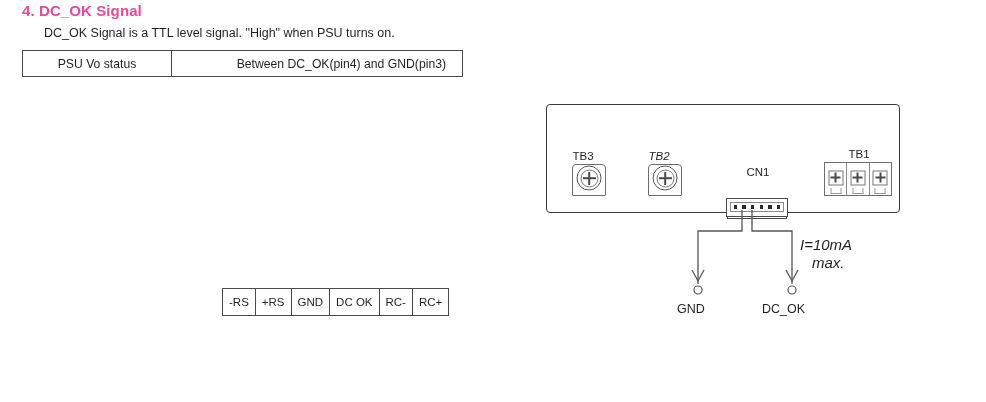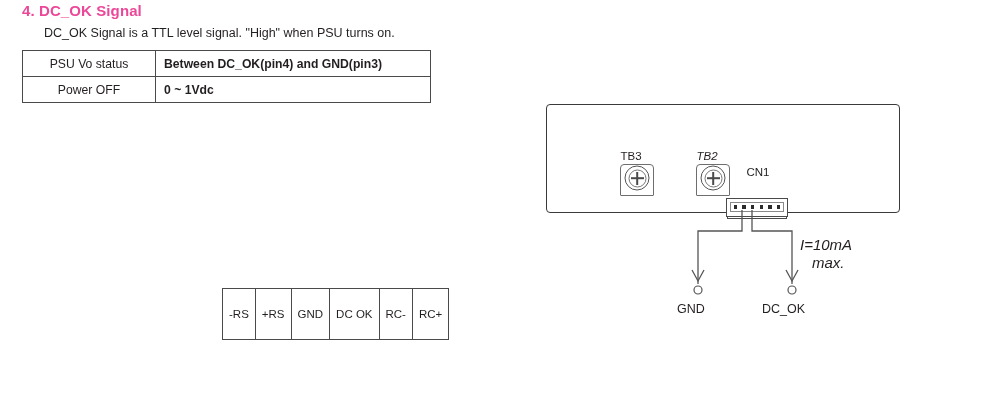--- a/index.html
+++ b/index.html
@@ -40,48 +40,47 @@
     position: absolute;
     left: 22px;
     top: 50px;
     border-collapse: collapse;
     font-size: 12.2px;
     color: #231f20;
   }
   .spec-table td {
     border: 1px solid #4a4a4a;
     height: 25px;
-    padding: 0 8px;
+    padding: 0 16px;
     white-space: nowrap;
   }
   .spec-table td.col-a {
     width: 116px;
     text-align: center;
   }
   .spec-table td.col-b {
     width: 258px;
-    text-align: left;
-    font-weight: bold;
+    text-align: right;
   }
 
   
   .pin-strip {
     position: absolute;
     left: 222px;
     top: 288px;
     border-collapse: collapse;
     font-size: 11.5px;
     color: #231f20;
   }
   .pin-strip td {
     border: 1px solid #4a4a4a;
     height: 26px;
     text-align: center;
     white-space: nowrap;
-    padding: 12px 6px;
+    padding: 0 6px;
   }
 
   
   .panel-area {
     position: absolute;
     left: 546px;
     top: 98px;
     width: 360px;
     height: 240px;
   }
@@ -94,21 +93,20 @@
     border: 1.4px solid #3a3a3a;
     border-radius: 4px;
     box-sizing: border-box;
     background: #ffffff;
   }
 
   
   .tb-round {
     position: absolute;
     width: 22px;
-    margin-left: 48px;
   }
   .tb-label {
     font-size: 11.5px;
     text-align: center;
     color: #231f20;
     margin-bottom: 2px;
   }
   .tb-base {
     position: relative;
     width: 34px;
@@ -290,24 +288,20 @@
 <body>
 
 <div class="heading">4. DC_OK Signal</div>
 <div class="intro">DC_OK Signal is a TTL level signal. "High" when PSU turns on.</div>
 
 <table class="spec-table">
   <tbody>
     <tr>
       <td class="col-a">PSU Vo status</td>
       <td class="col-b">Between DC_OK(pin4) and GND(pin3)</td>
-    </tr>
-    <tr>
-      <td class="col-a">Power OFF</td>
-      <td class="col-b">0 ~ 1Vdc</td>
     </tr>
   </tbody>
 </table>
 
 <table class="pin-strip">
   <tbody>
     <tr>
       <td>-RS</td>
       <td>+RS</td>
       <td>GND</td>
@@ -354,20 +348,46 @@
         <span class="cn1-pin"></span>
         <span class="cn1-pin"></span>
         <span class="cn1-pin"></span>
         <span class="cn1-pin"></span>
         <span class="cn1-pin"></span>
       </div>
       <div class="cn1-foot"></div>
     </div>
   </div>
 
+  <div class="tb1-wrap" style="left:278px; top:50px;">
+    <div class="tb1-label">TB1</div>
+    <div class="tb1-body">
+      <div class="tb1-cell">
+        <div class="tb1-screw">
+          <div class="cross-v"></div>
+          <div class="cross-h"></div>
+        </div>
+        <div class="tb1-notch"></div>
+      </div>
+      <div class="tb1-cell">
+        <div class="tb1-screw">
+          <div class="cross-v"></div>
+          <div class="cross-h"></div>
+        </div>
+        <div class="tb1-notch"></div>
+      </div>
+      <div class="tb1-cell">
+        <div class="tb1-screw">
+          <div class="cross-v"></div>
+          <div class="cross-h"></div>
+        </div>
+        <div class="tb1-notch"></div>
+      </div>
+    </div>
+  </div>
 
   <svg class="wiring" viewBox="0 0 360 240">
 
     <path d="M 196 112 L 196 133 L 152 133 L 152 186" fill="none" stroke="#555555" stroke-width="1.3"></path>
 
     <path d="M 146 172 L 152 183 L 158 172" fill="none" stroke="#555555" stroke-width="1.3"></path>
     <circle cx="152" cy="192" r="4" fill="none" stroke="#555555" stroke-width="1.2"></circle>
 
     <path d="M 206 112 L 206 133 L 246 133 L 246 186" fill="none" stroke="#555555" stroke-width="1.3"></path>
     <path d="M 240 172 L 246 183 L 252 172" fill="none" stroke="#555555" stroke-width="1.3"></path>

